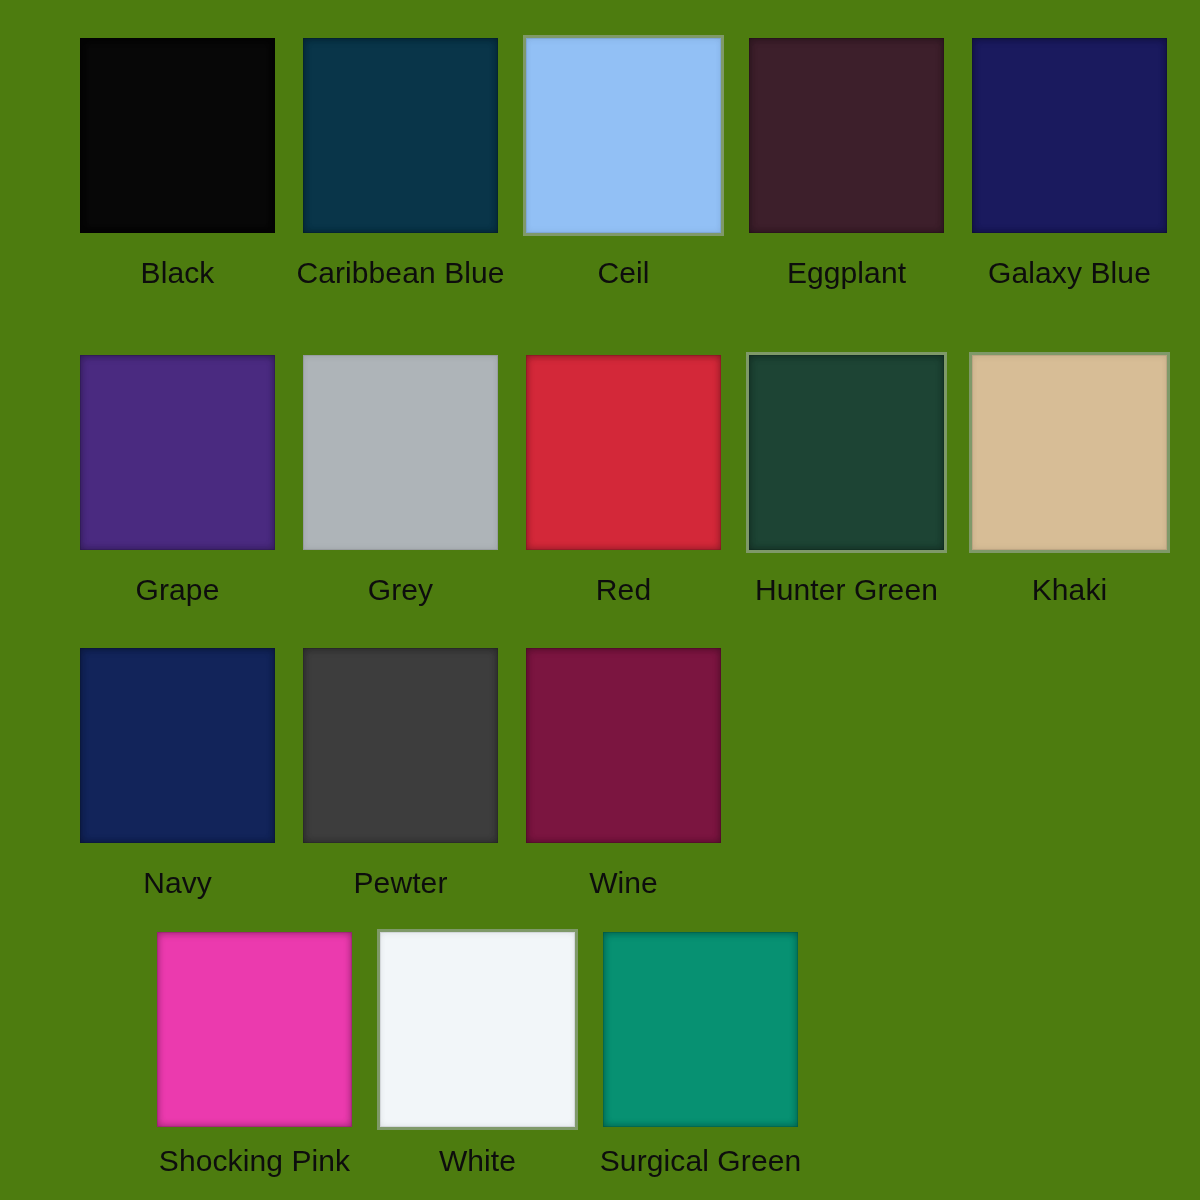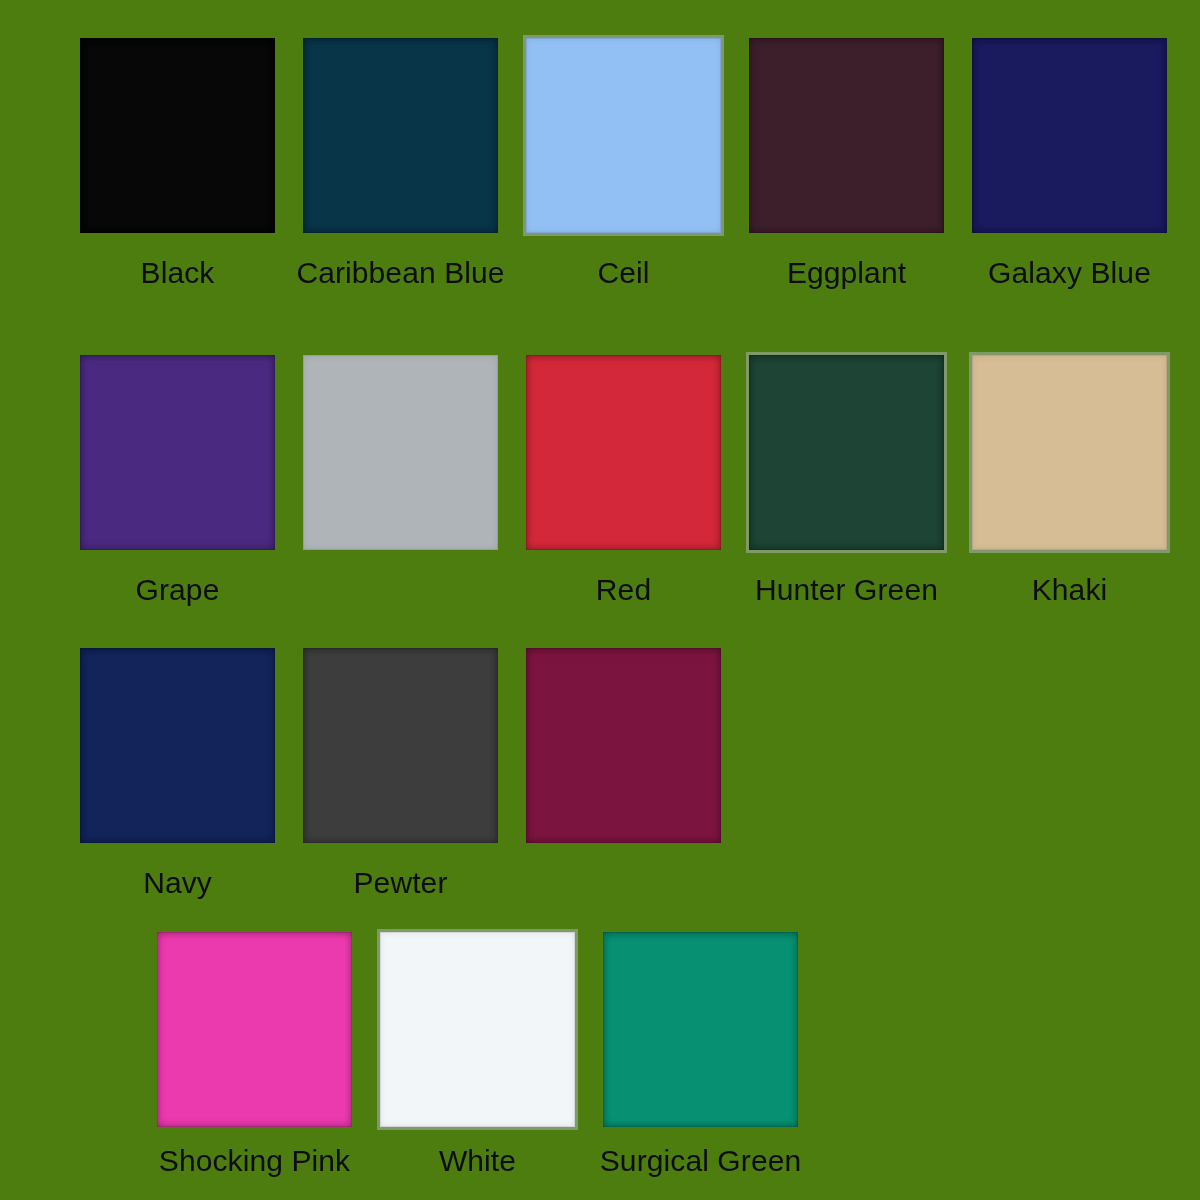--- a/index.html
+++ b/index.html
@@ -118,20 +118,21 @@
         <div class="swatch-label" style="color: rgb(13, 13, 13);">Galaxy Blue</div>
       </div>
     </div>
     <div class="swatch-row" data-row="1">
       <div class="swatch-cell">
         <div class="swatch-chip" style="background-color: rgb(74, 42, 128);"></div>
         <div class="swatch-label" style="color: rgb(13, 13, 13); text-align: center;">Grape</div>
       </div>
       <div class="swatch-cell">
         <div class="swatch-chip light-chip" style="background-color: rgb(174, 180, 184);"></div>
+        <div class="swatch-label" style="color: rgb(13, 13, 13);">Grey</div>
       </div>
       <div class="swatch-cell">
         <div class="swatch-chip" style="background-color: rgb(211, 40, 57);"></div>
         <div class="swatch-label" style="color: rgb(13, 13, 13);">Red</div>
       </div>
       <div class="swatch-cell">
         <div class="swatch-chip haloed" style="background-color: rgb(29, 68, 52);"></div>
         <div class="swatch-label" style="color: rgb(13, 13, 13);">Hunter Green</div>
       </div>
       <div class="swatch-cell">
@@ -143,20 +144,21 @@
       <div class="swatch-cell">
         <div class="swatch-chip" style="background-color: rgb(18, 36, 90);"></div>
         <div class="swatch-label" style="color: rgb(13, 13, 13);">Navy</div>
       </div>
       <div class="swatch-cell">
         <div class="swatch-chip" style="background-color: rgb(61, 61, 61);"></div>
         <div class="swatch-label" style="color: rgb(13, 13, 13);">Pewter</div>
       </div>
       <div class="swatch-cell">
         <div class="swatch-chip" style="background-color: rgb(123, 21, 64);"></div>
+        <div class="swatch-label" style="color: rgb(13, 13, 13);">Wine</div>
       </div>
     </div>
     <div class="swatch-row" data-row="3">
       <div class="swatch-cell">
         <div class="swatch-chip" style="background-color: rgb(235, 58, 174);"></div>
         <div class="swatch-label" style="color: rgb(13, 13, 13);">Shocking Pink</div>
       </div>
       <div class="swatch-cell">
         <div class="swatch-chip light-chip haloed" style="background-color: rgb(242, 246, 249);"></div>
         <div class="swatch-label" style="color: rgb(13, 13, 13);">White</div>

